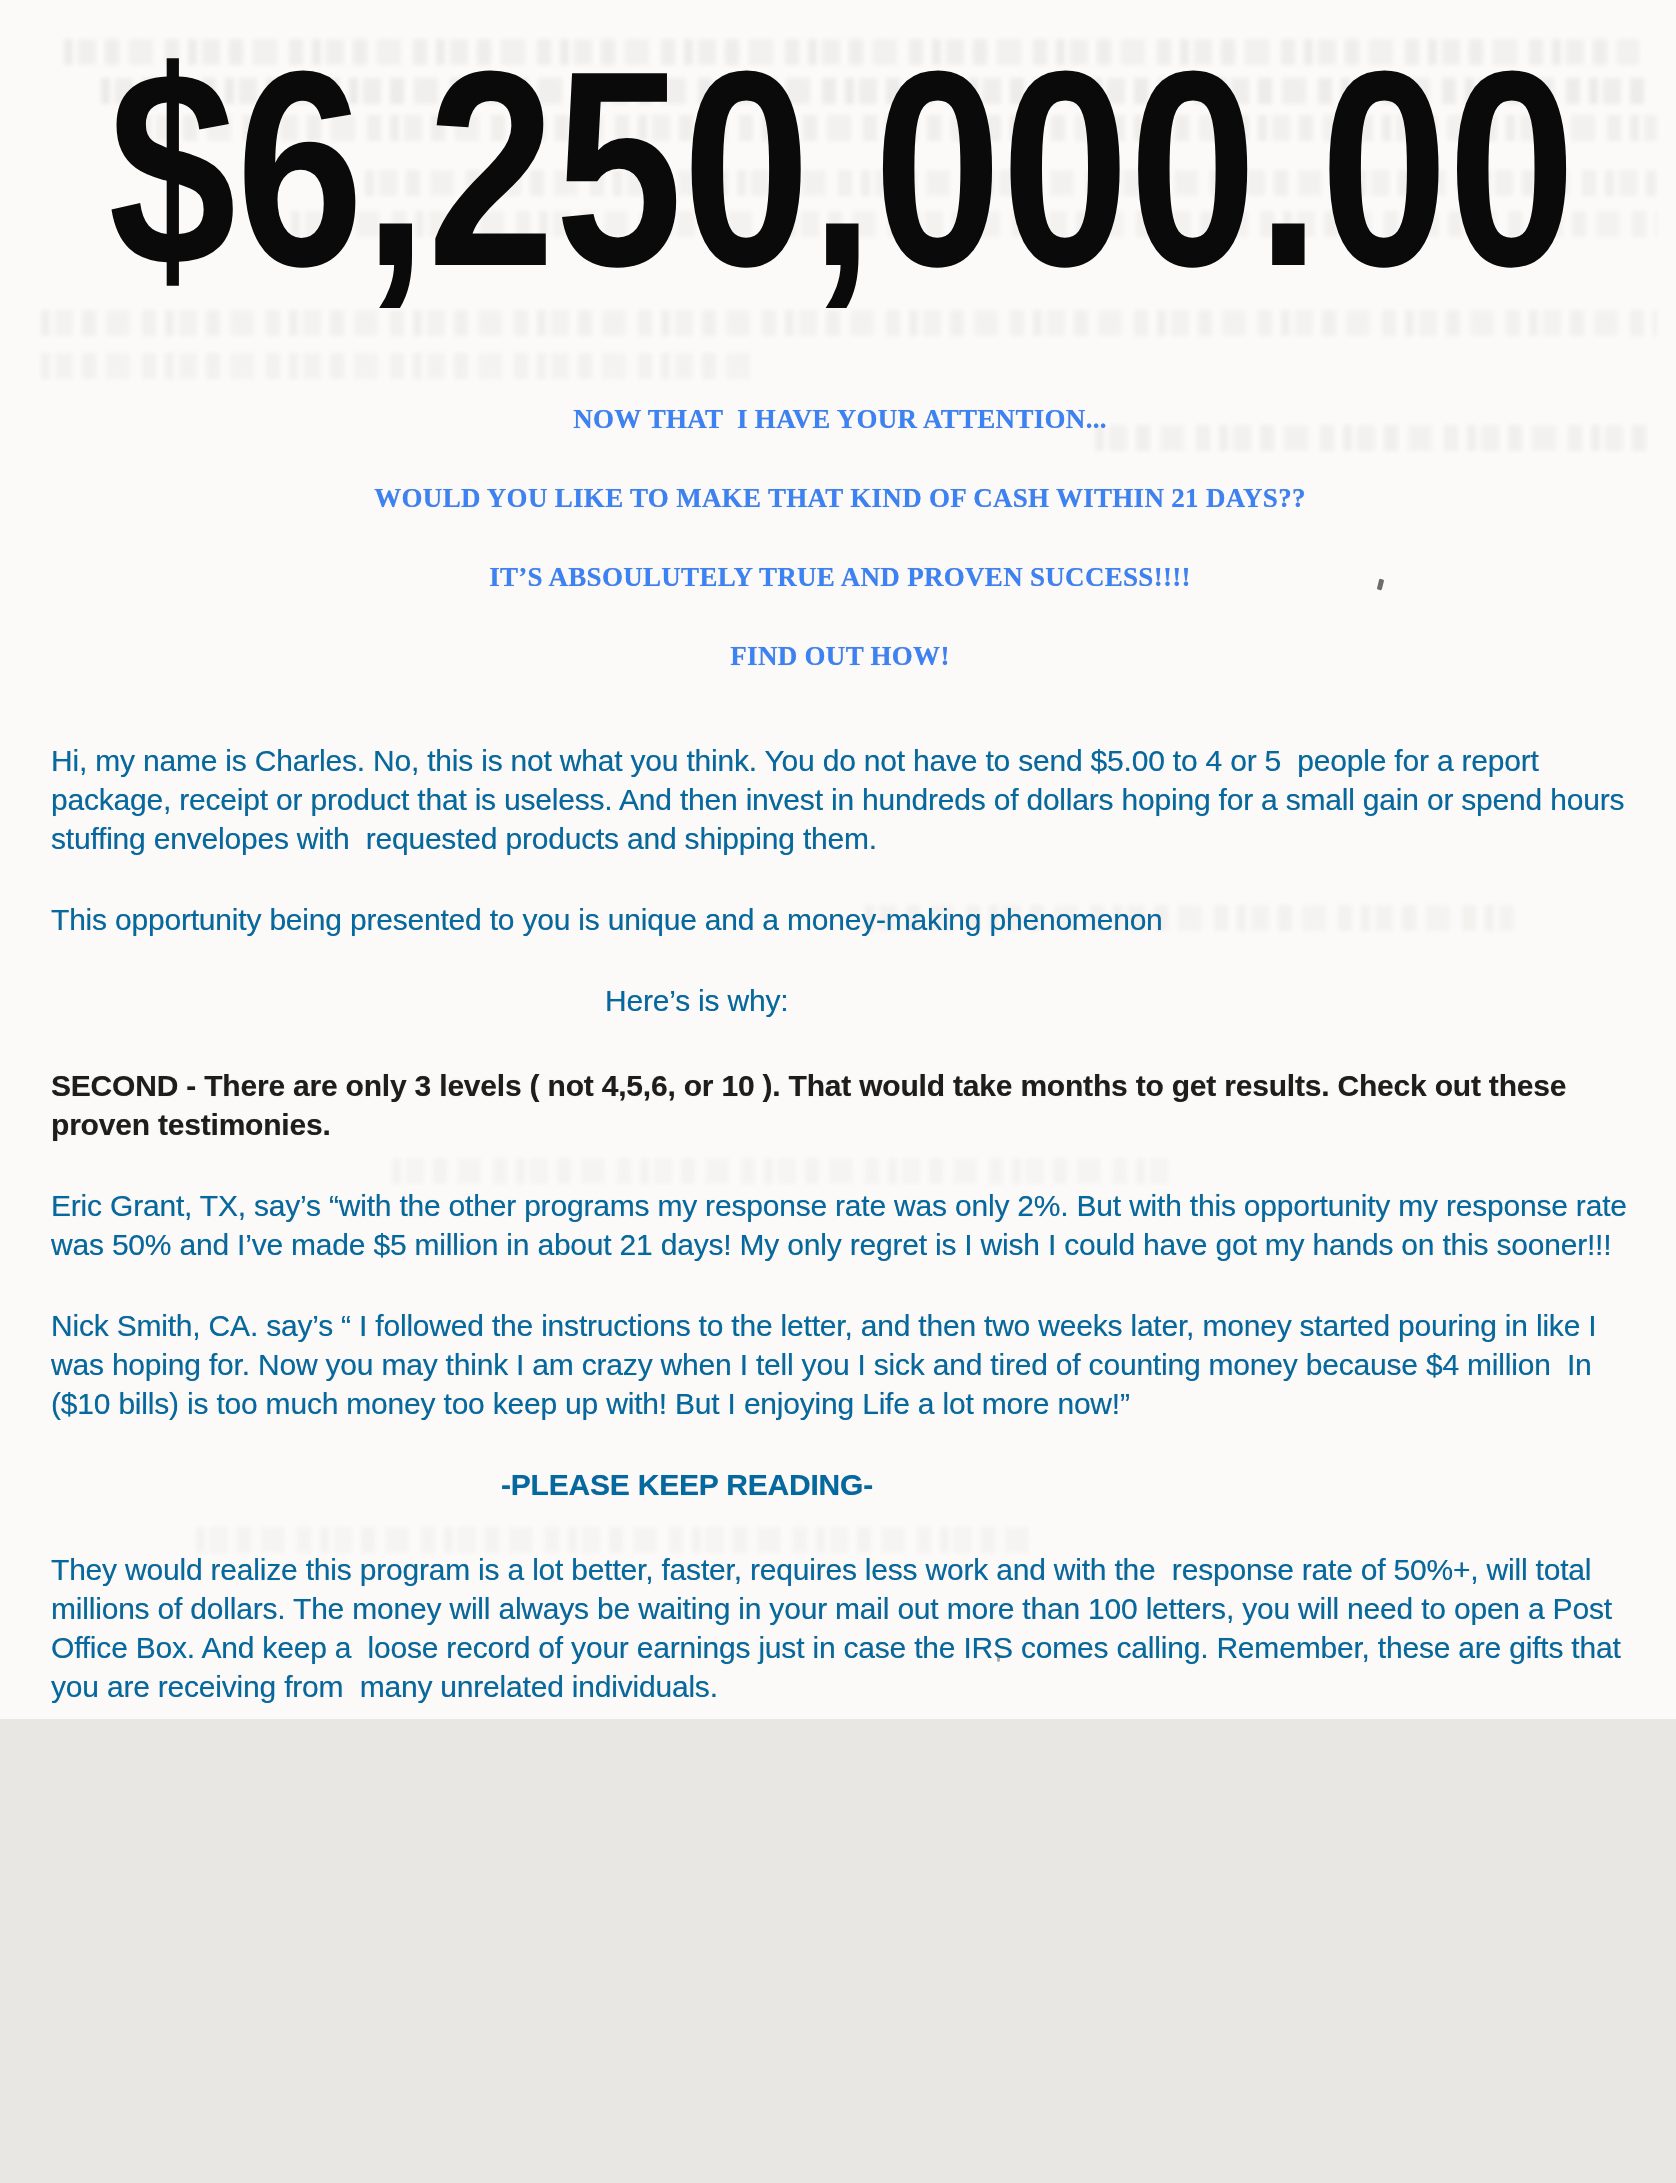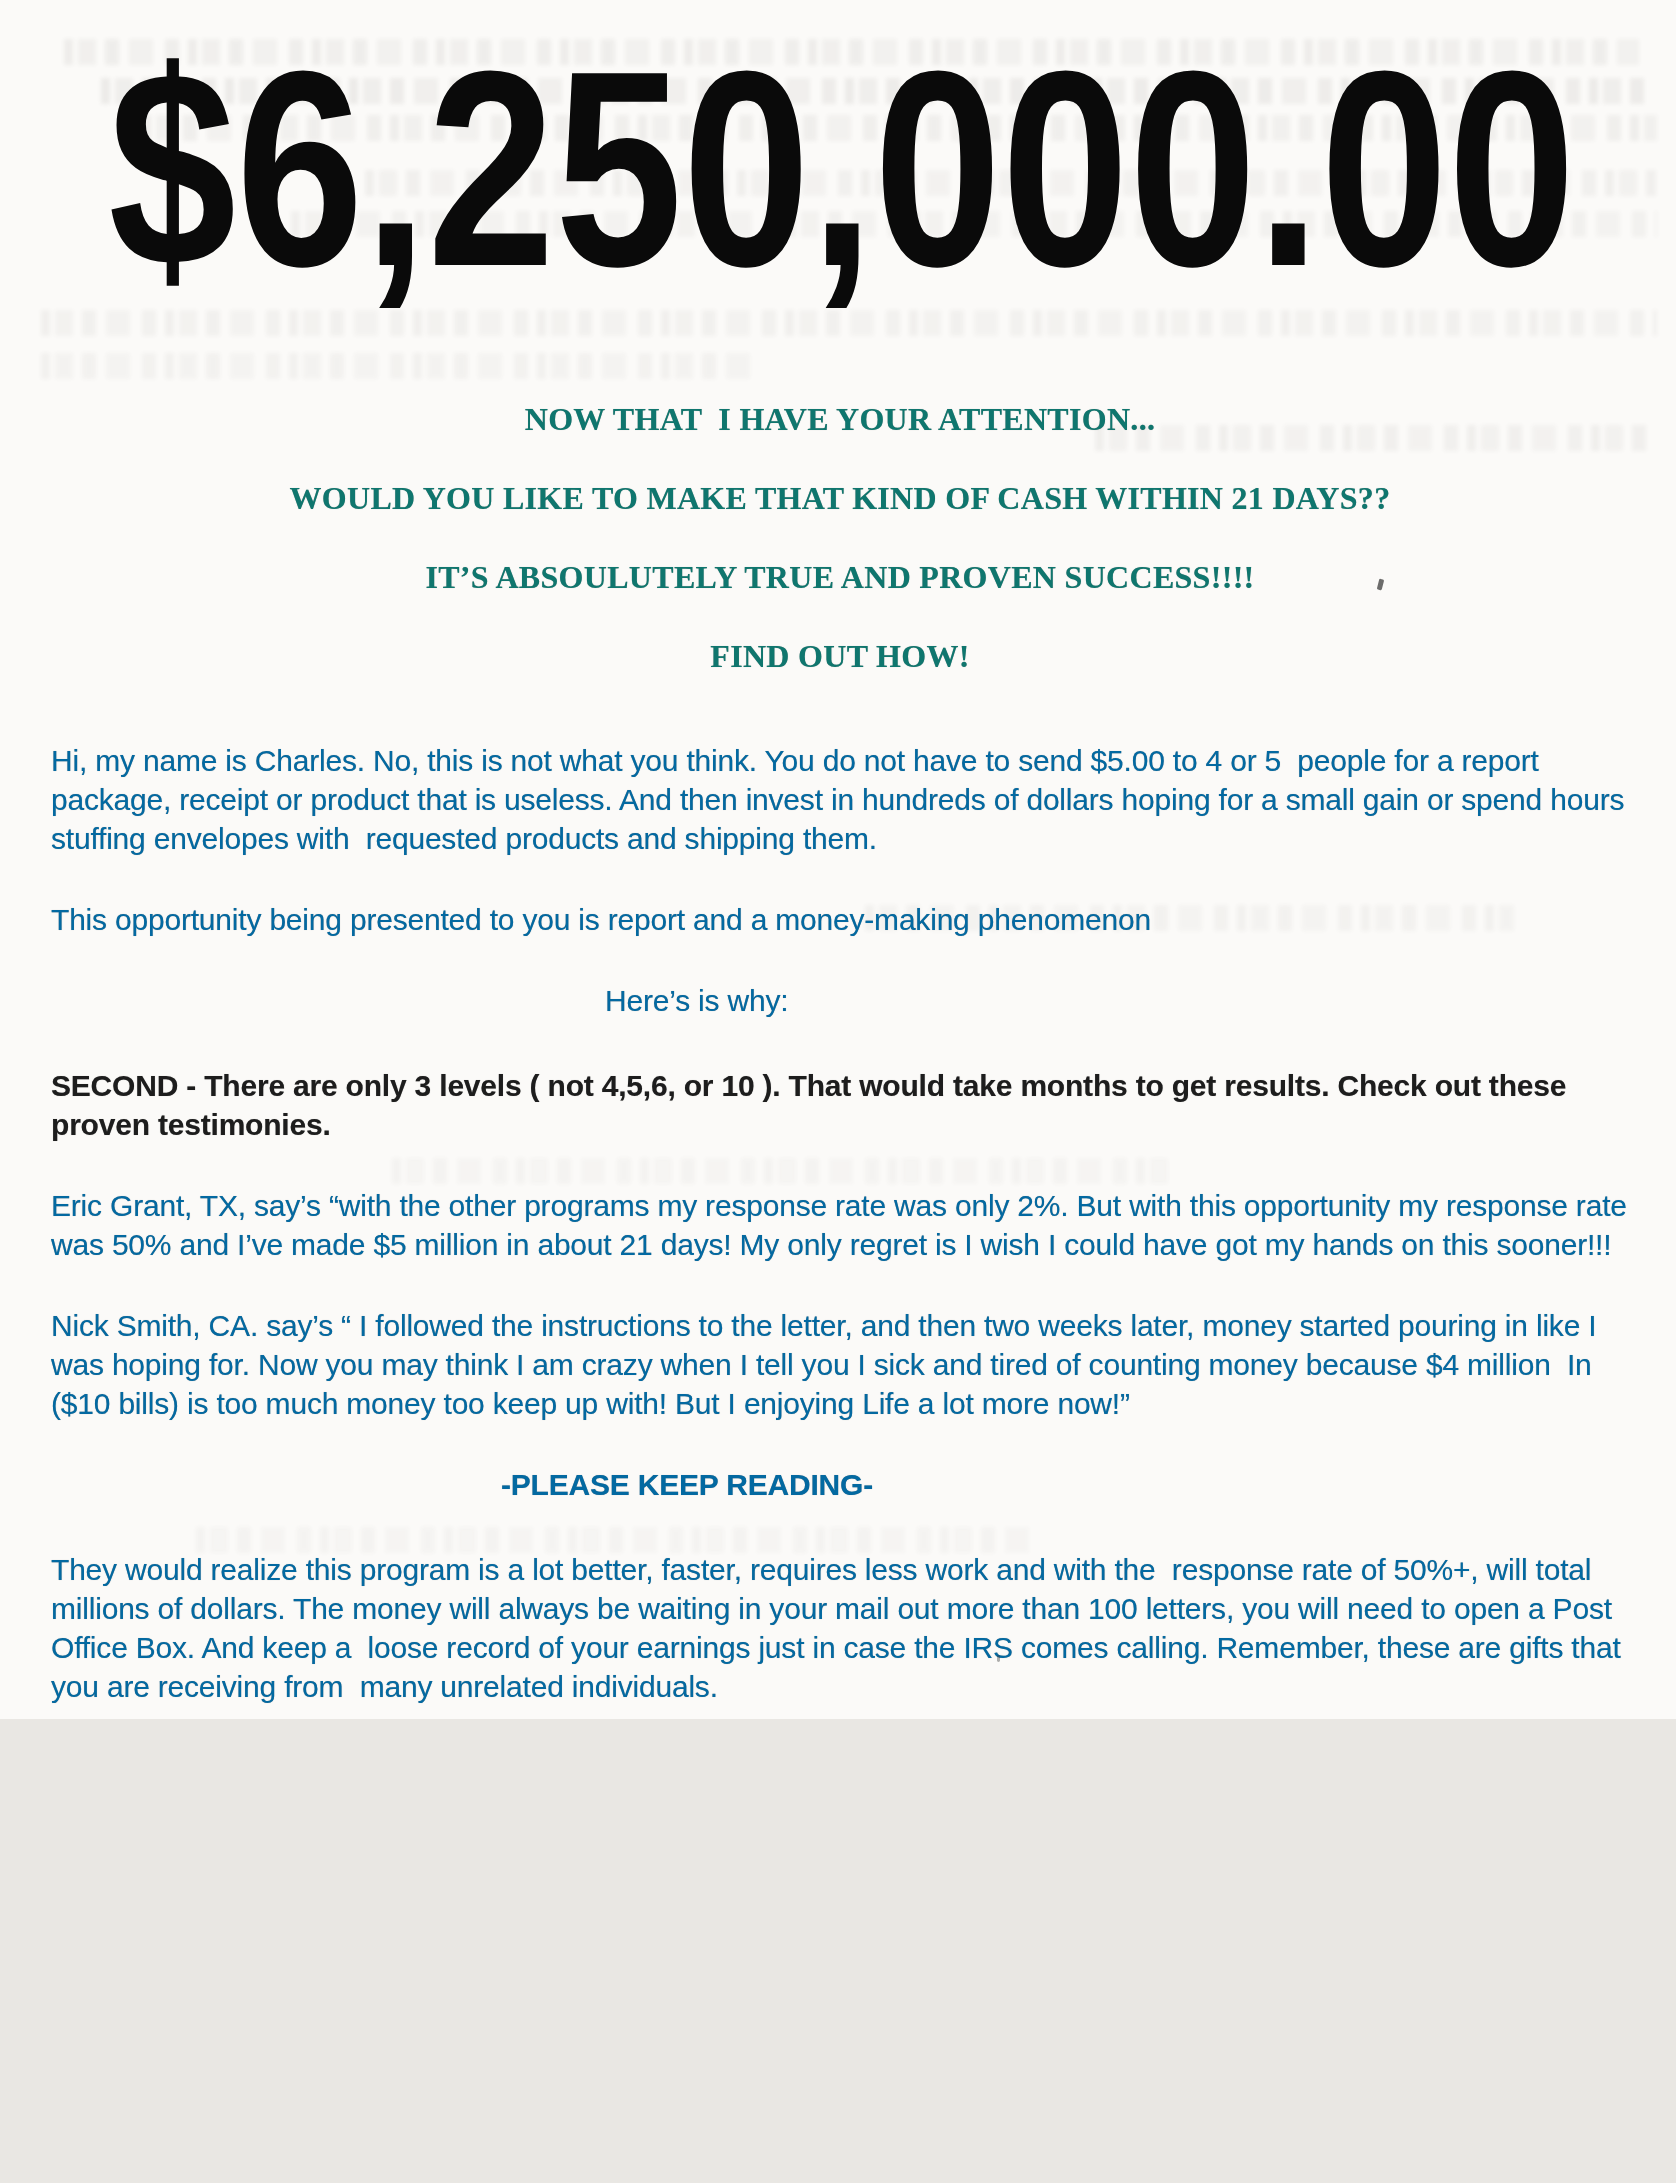--- a/index.html
+++ b/index.html
@@ -33,25 +33,25 @@
     font-family: "Liberation Sans", sans-serif;
     font-weight: 900;
   }
   
   .headings {
     margin-top: 60px;
   }
   .heading {
     font-family: "Liberation Serif", serif;
     font-weight: 700;
-    font-size: 32px;
+    font-size: 27px;
     line-height: 42px;
     text-align: center;
     letter-spacing: 0.3px;
-    color: #0f766e;
+    color: #3b82f6;
     margin: 0 0 37px 0;
     white-space: pre-wrap;
     text-shadow: 0 0 0.7px rgba(30,30,30,0.4);
   }
   
   .bodytext {
     margin-top: 64px;
     width: 1589px;
   }
   .para {
@@ -128,21 +128,21 @@
     <div class="headings">
       <div class="heading">NOW THAT  I HAVE YOUR ATTENTION...</div>
       <div class="heading">WOULD YOU LIKE TO MAKE THAT KIND OF CASH WITHIN 21 DAYS??</div>
       <div class="heading">IT’S ABSOULUTELY TRUE AND PROVEN SUCCESS!!!!</div>
       <div class="heading">FIND OUT HOW!</div>
     </div>
 
     <div class="bodytext">
       <p class="para">Hi, my name is Charles. No, this is not what you think. You do not have to send $5.00 to 4 or 5  people for a report package, receipt or product that is useless. And then invest in hundreds of dollars hoping for a small gain or spend hours stuffing envelopes with  requested products and shipping them.</p>
 
-      <p class="para">This opportunity being presented to you is report and a money-making phenomenon</p>
+      <p class="para">This opportunity being presented to you is unique and a money-making phenomenon</p>
 
       <p class="para heres-why">Here’s is why:</p>
 
 
       <p class="para bold">SECOND - There are only 3 levels ( not 4,5,6, or 10 ). That would take months to get results. Check out these proven testimonies.</p>
 
       <p class="para">Eric Grant, TX, say’s “with the other programs my response rate was only 2%. But with this opportunity my response rate was 50% and I’ve made $5 million in about 21 days! My only regret is I wish I could have got my hands on this sooner!!!</p>
 
       <p class="para">Nick Smith, CA. say’s “ I followed the instructions to the letter, and then two weeks later, money started pouring in like I was hoping for. Now you may think I am crazy when I tell you I sick and tired of counting money because $4 million  In ($10 bills) is too much money too keep up with! But I enjoying Life a lot more now!”</p>
 

